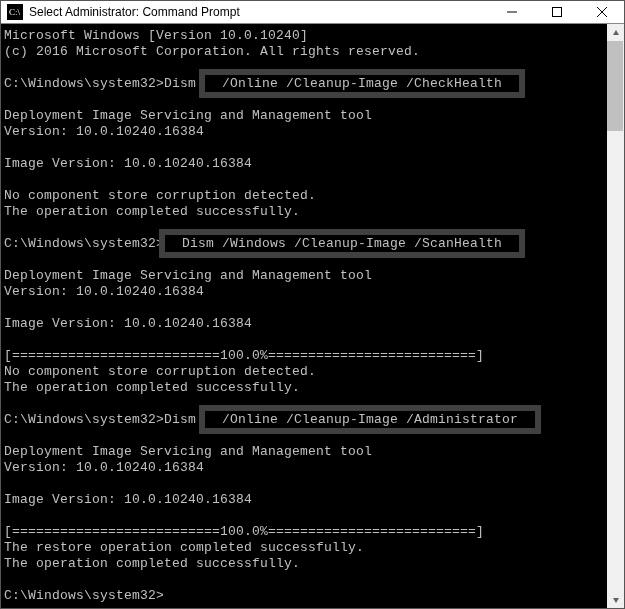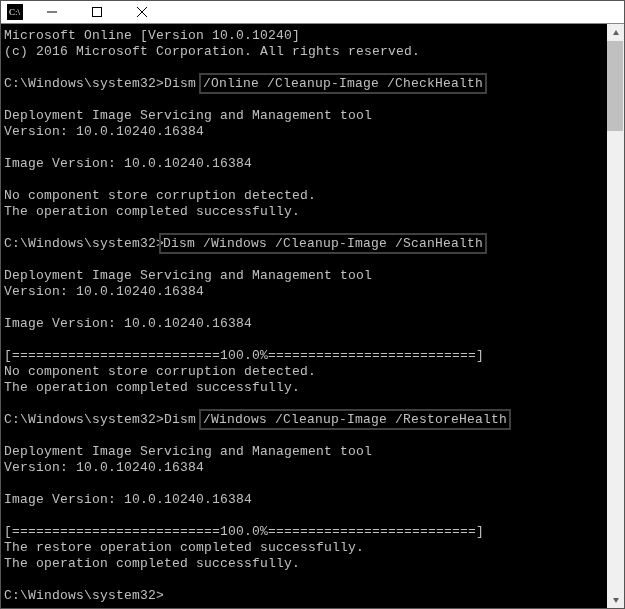--- a/index.html
+++ b/index.html
@@ -92,22 +92,22 @@
     .scrollbar-thumb {
       width: 16px;
       height: 90px;
       background: #c0c0c0;
       position: absolute;
       top: 17px;
       left: 0;
     }
     .scrollbar-btn svg { width: 8px; height: 8px; }
     .hl {
-      border: 2px solid #404040;
-      padding: 1px 2px;
+      border: 6px solid #404040;
+      padding: 1px 17px;
       margin: -3px -5px;
     }
     .cursor {
       display: inline-block;
       width: 8px;
       height: 14px;
       vertical-align: text-bottom;
       background: transparent;
     }
   </style>
@@ -115,41 +115,42 @@
 <body>
 
 <div class="window">
   <div class="titlebar">
     <div class="titlebar-icon">
       <svg viewBox="0 0 16 16">
           <rect width="16" height="16" fill="#000"></rect>
           <text x="2" y="11" font-size="9" fill="#fff" font-family="Consolas">C:\</text>
         </svg>
     </div>
+    <div class="titlebar-text">Select Administrator: Command Prompt</div>
     <div class="titlebar-controls">
       <div class="titlebar-btn">
         <svg viewBox="0 0 10 10">
             <line x1="0" y1="5" x2="10" y2="5" stroke="#000" stroke-width="1"></line>
           </svg>
       </div>
       <div class="titlebar-btn">
         <svg viewBox="0 0 10 10">
             <rect x="0.5" y="0.5" width="9" height="9" fill="none" stroke="#000" stroke-width="1"></rect>
           </svg>
       </div>
       <div class="titlebar-btn">
         <svg viewBox="0 0 10 10">
             <line x1="0" y1="0" x2="10" y2="10" stroke="#000" stroke-width="1"></line>
             <line x1="10" y1="0" x2="0" y2="10" stroke="#000" stroke-width="1"></line>
           </svg>
       </div>
     </div>
   </div>
   <div class="console-wrap">
-    <div class="console"><span>Microsoft Online [Version 10.0.10240]</span>
+    <div class="console"><span>Microsoft Windows [Version 10.0.10240]</span>
 <span>(c) 2016 Microsoft Corporation. All rights reserved.</span>
 <span></span>
 <span>C:\Windows\system32&gt;</span><span>Dism </span><span class="hl">/Online /Cleanup-Image /CheckHealth</span>
 <span></span>
 <span>Deployment Image Servicing and Management tool</span>
 <span>Version: 10.0.10240.16384</span>
 <span></span>
 <span>Image Version: 10.0.10240.16384</span>
 <span></span>
 <span>No component store corruption detected.</span>
@@ -159,21 +160,21 @@
 <span></span>
 <span>Deployment Image Servicing and Management tool</span>
 <span>Version: 10.0.10240.16384</span>
 <span></span>
 <span>Image Version: 10.0.10240.16384</span>
 <span></span>
 <span>[==========================100.0%==========================]</span>
 <span>No component store corruption detected.</span>
 <span>The operation completed successfully.</span>
 <span></span>
-<span>C:\Windows\system32&gt;</span><span>Dism </span><span class="hl">/Windows /Cleanup-Image /RestoreHealth</span>
+<span>C:\Windows\system32&gt;</span><span>Dism </span><span class="hl">/Online /Cleanup-Image /Administrator</span>
 <span></span>
 <span>Deployment Image Servicing and Management tool</span>
 <span>Version: 10.0.10240.16384</span>
 <span></span>
 <span>Image Version: 10.0.10240.16384</span>
 <span></span>
 <span>[==========================100.0%==========================]</span>
 <span>The restore operation completed successfully.</span>
 <span>The operation completed successfully.</span>
 <span></span>

